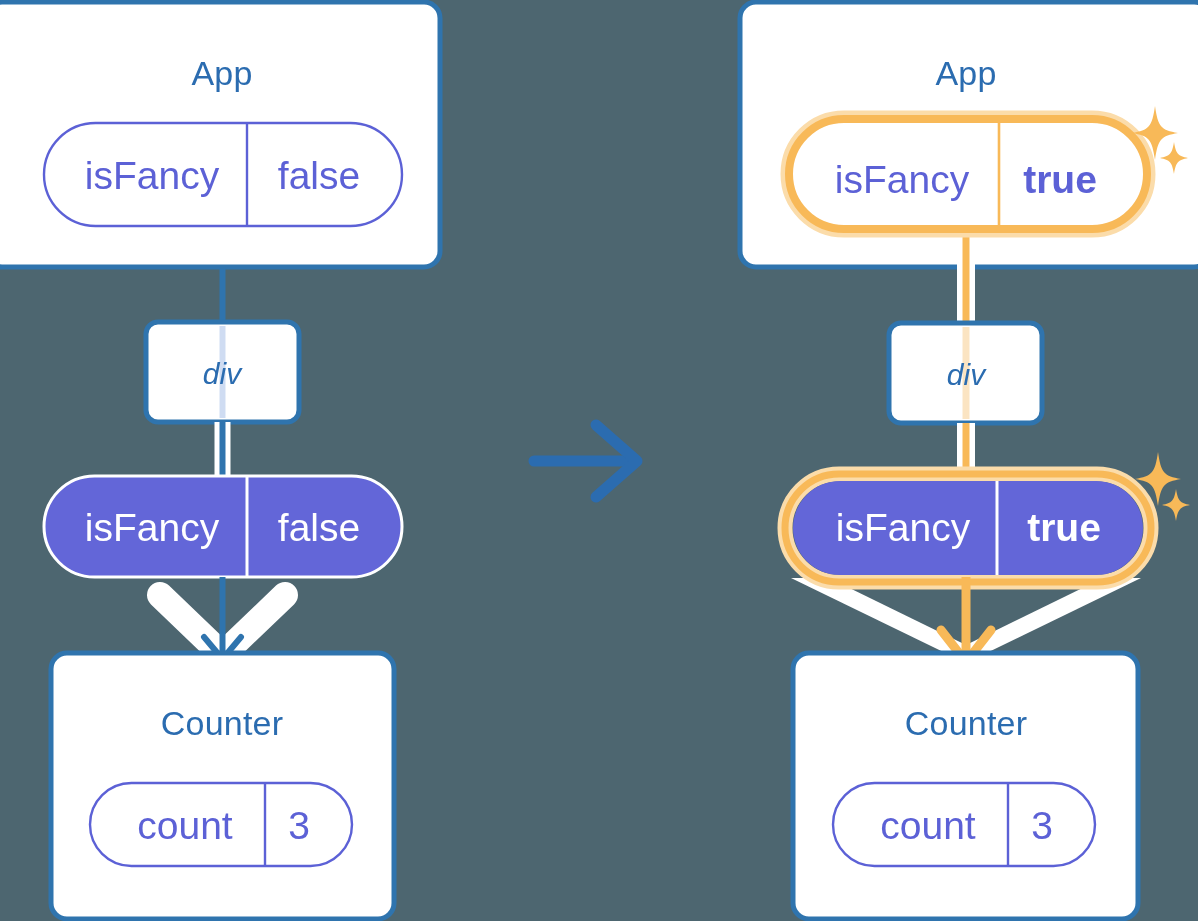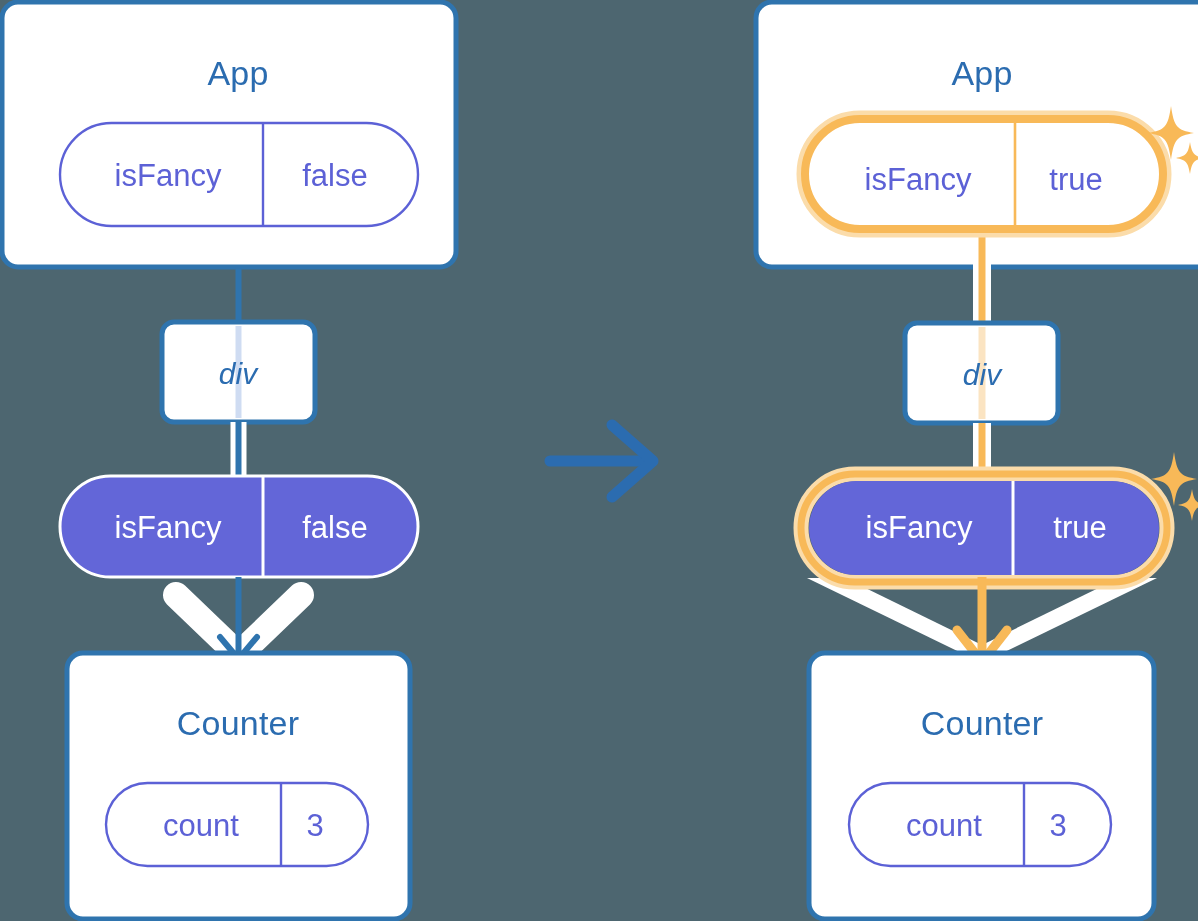--- a/index.html
+++ b/index.html
@@ -4,38 +4,38 @@
 <title>React state propagation diagram</title>
 <style>
   html,body{margin:0;padding:0;}
   body{
     width:1198px;height:921px;
     background:#4d6670;
     font-family:"Liberation Sans", sans-serif;
     overflow:hidden;
     position:relative;
   }
-  #stage{position:absolute;left:0;top:0;width:1080px;height:921px;margin-left:16px;}
+  #stage{position:absolute;left:0;top:0;width:1080px;height:921px;}
   svg.layer{position:absolute;left:0;top:0;width:1198px;height:921px;overflow:visible;}
   .txt{
     position:absolute;
     white-space:nowrap;
     pointer-events:none;
   }
   .comp-title{
     font-size:34px;
     color:#2b6cb0;
     letter-spacing:.2px;
   }
   .pill-label{
-    font-size:31px;
+    font-size:39px;
   }
   .pill-label.outline{color:#5c61d6;}
   .pill-label.filled{color:#ffffff;}
-  .pill-label.bold{font-weight:normal;}
+  .pill-label.bold{font-weight:bold;}
   .div-label{
     font-size:30px;
     color:#2b6cb0;
     font-style:italic;
   }
   .center{transform:translate(-50%,-50%);}
 </style>
 </head>
 <body>
 

